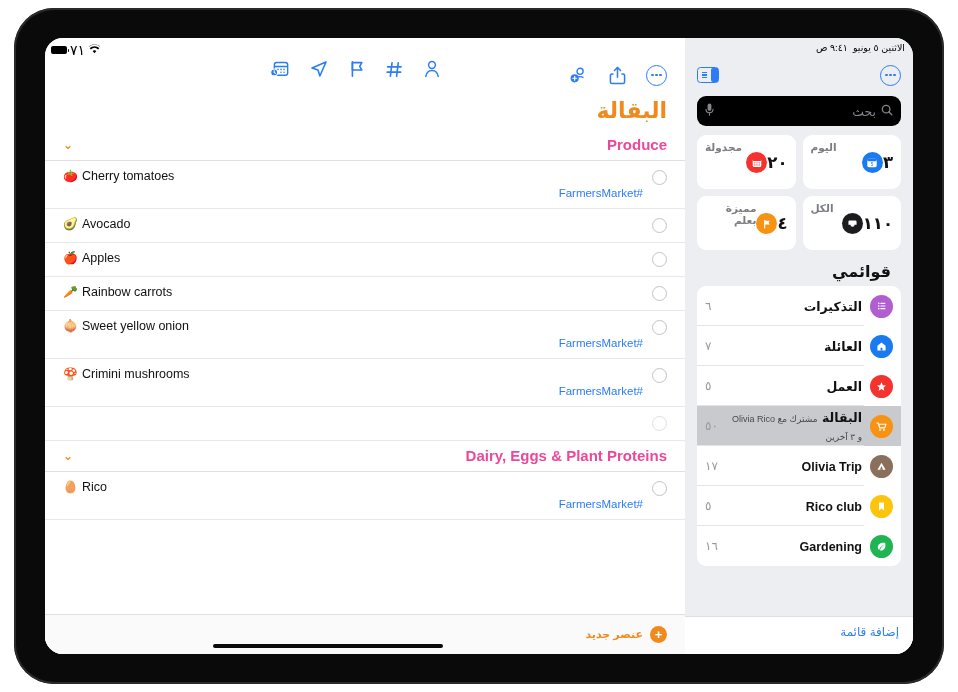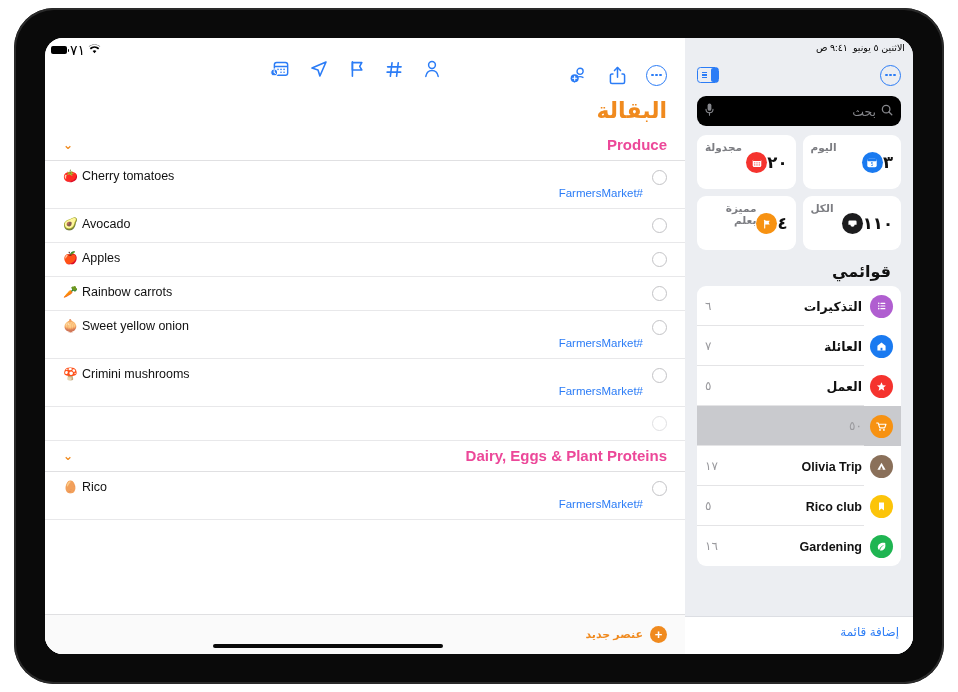--- a/index.html
+++ b/index.html
@@ -393,20 +393,24 @@
         </div>
 
         <div class="list-row selected">
           <span class="licon" style="background:#f79212">
             <svg width="13" height="13" viewBox="0 0 14 14">
                 <path d="M1.8 3.2h1.6l1.7 5.3h5.3l1.4-3.9H4.3" fill="none" stroke="#fff" stroke-width="1.2" stroke-linecap="round" stroke-linejoin="round"></path>
                 <circle cx="5.4" cy="10.7" r="1" fill="#fff"></circle>
                 <circle cx="9.6" cy="10.7" r="1" fill="#fff"></circle>
               </svg>
           </span>
+          <span class="ltext">
+            <span class="lname">البقالة</span>
+            <span class="lsub">مشترك مع Olivia Rico و ٣ آخرين</span>
+          </span>
           <span class="lcount">٥٠</span>
           <span class="sep"></span>
         </div>
 
         <div class="list-row">
           <span class="licon" style="background:#8a705a">
             <svg width="13" height="13" viewBox="0 0 14 14">
                 <path d="M7 3 11.4 10.6H2.6z" fill="#fff"></path>
                 <path d="M7 6.4 8.7 10.6H5.3z" fill="#8a705a"></path>
               </svg>

